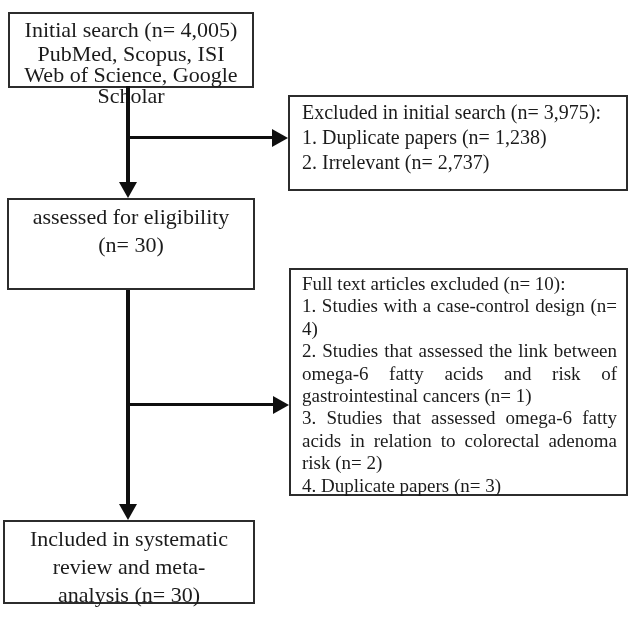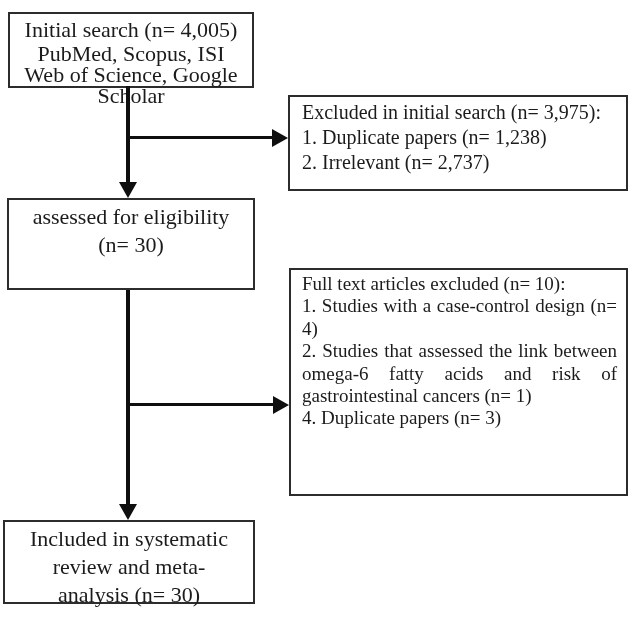--- a/index.html
+++ b/index.html
@@ -76,20 +76,21 @@
 
   <div class="vline vline2"></div>
   <div class="tri tri-down tri-down2"></div>
   <div class="hline hline2"></div>
   <div class="tri tri-right tri-right2"></div>
 
   <div class="box box-excl2">
     <div>Full text articles excluded (n= 10):</div>
     <div class="item">1. Studies with a case-control design (n= 4)</div>
     <div class="item">2. Studies that assessed the link between omega-6 fatty acids and risk of gastrointestinal cancers (n= 1)</div>
+    <div class="item">3. Studies that assessed omega-6 fatty acids in relation to colorectal adenoma risk (n= 2)</div>
     <div class="item">4. Duplicate papers (n= 3)</div>
   </div>
 
   <div class="box box-included centered">
     <div>Included in systematic</div>
     <div>review and meta-</div>
     <div>analysis (n= 30)</div>
   </div>
 
 </div>

